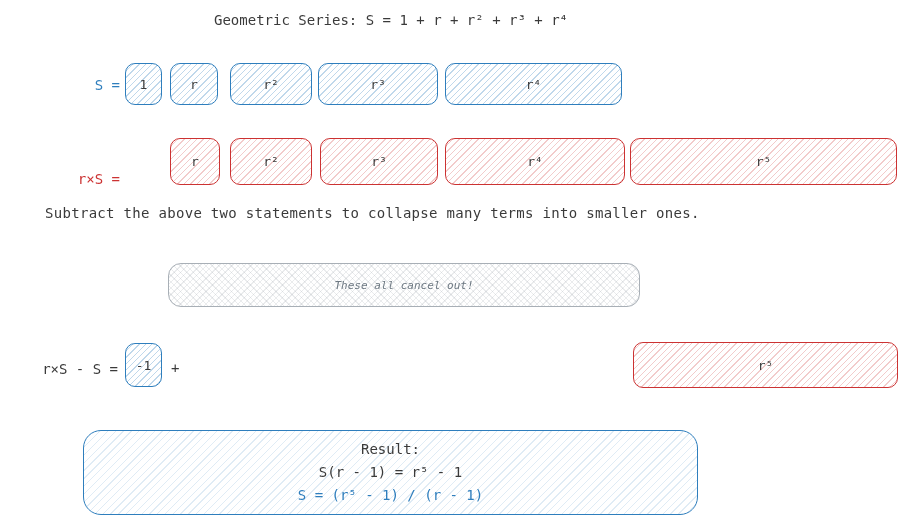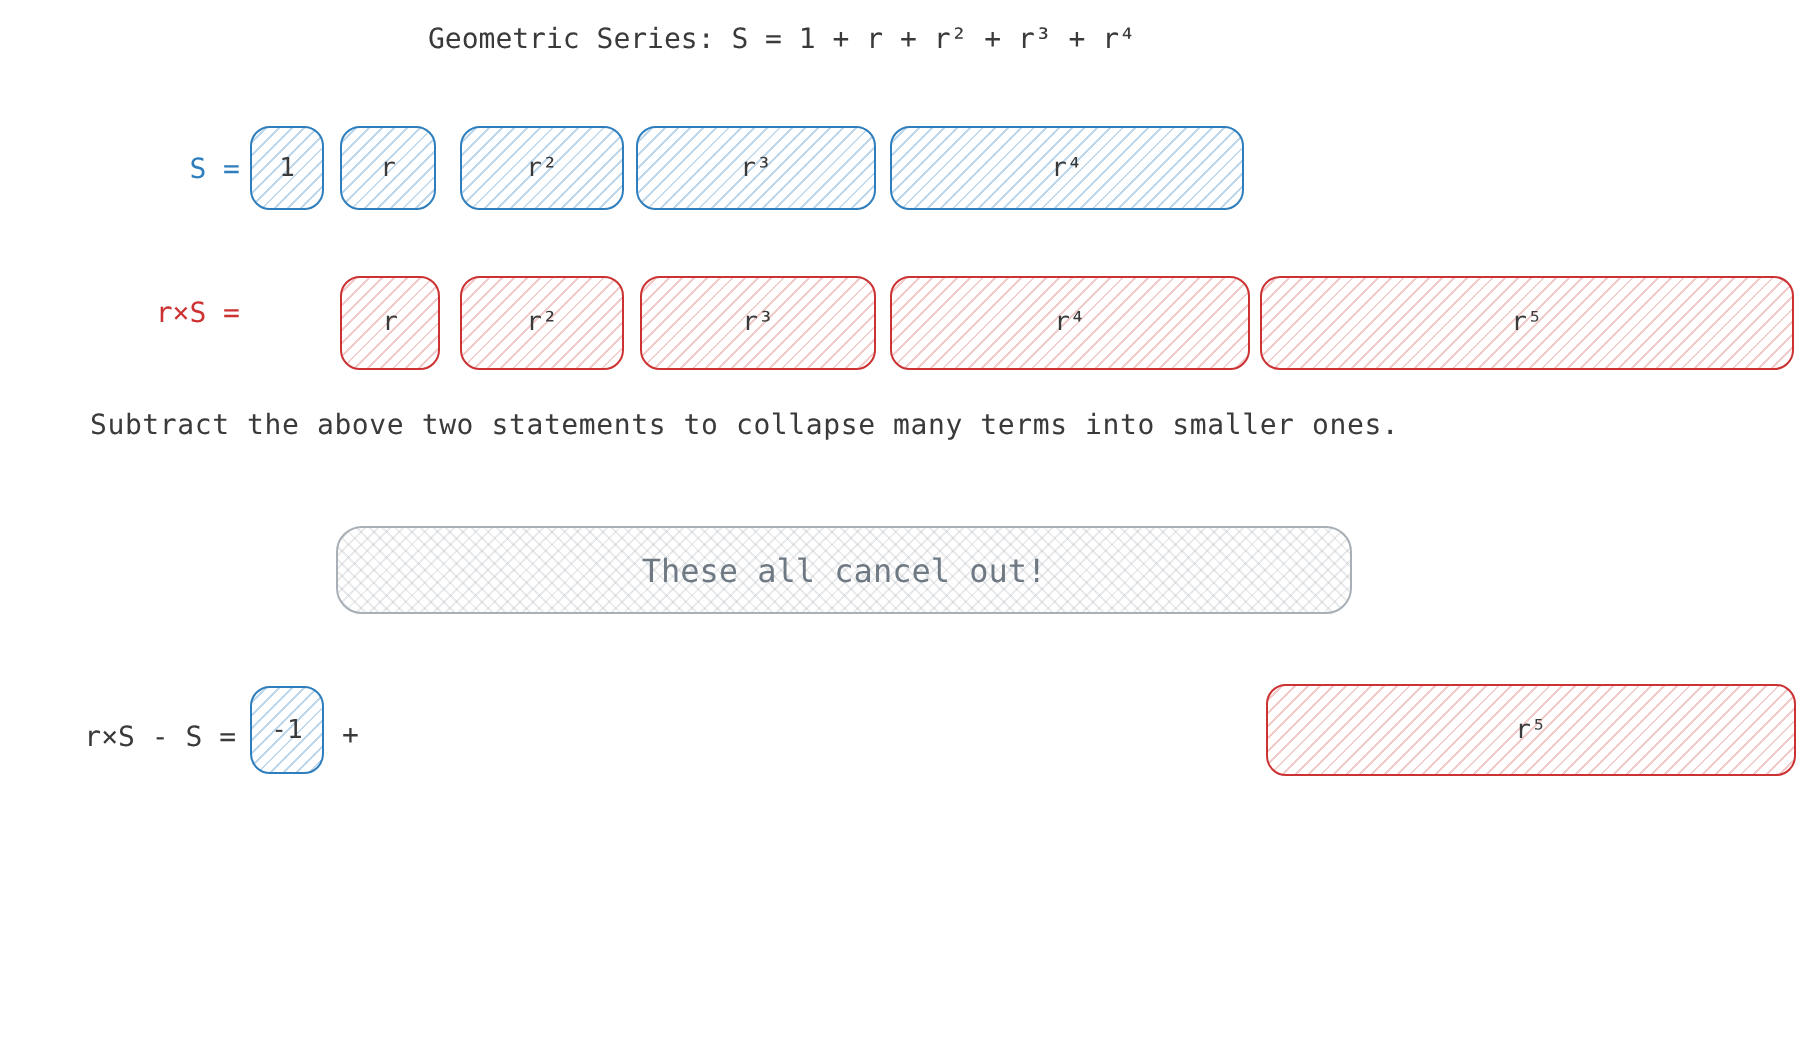--- a/index.html
+++ b/index.html
@@ -68,27 +68,28 @@
   .r5-box{left:633px;top:342px;width:265px;height:46px;}
   .plus-sign{
     position:absolute;left:171px;top:360px;
     font-size:14px;color:var(--ink);
   }
   .subtract-note{
     position:absolute;left:45px;top:205px;
     font-size:14px;letter-spacing:0.3px;color:var(--ink);white-space:nowrap;
   }
   .cancel-box{
-    position:absolute;left:168px;top:263px;width:508px;height:44px;
+    position:absolute;left:168px;top:263px;width:472px;height:44px;
     border:1.5px solid #a8afb6;border-radius:13px;box-sizing:border-box;
     display:flex;align-items:center;justify-content:center;
-    font-size:16px;color:#6e7983;
+    font-size:11px;color:#6e7983;
     background-image:
       repeating-linear-gradient(45deg, rgba(150,158,166,0.20) 0px, rgba(150,158,166,0.20) 1px, transparent 1px, transparent 4.5px),
       repeating-linear-gradient(135deg, rgba(150,158,166,0.20) 0px, rgba(150,158,166,0.20) 1px, transparent 1px, transparent 4.5px);
+    font-style: italic;
   }
   .result-box{
     position:absolute;left:83px;top:430px;width:615px;height:85px;
     border:1.8px solid var(--blue);border-radius:18px;box-sizing:border-box;
     display:flex;flex-direction:column;align-items:center;justify-content:center;
     font-size:14px;line-height:23px;color:var(--ink);
     background-image:repeating-linear-gradient(135deg,
       rgba(46,126,189,0.15) 0px, rgba(46,126,189,0.15) 1px,
       transparent 1px, transparent 5.5px);
   }
@@ -101,30 +102,35 @@
 
   <div class="title">Geometric Series: S = 1 + r + r² + r³ + r⁴</div>
 
   <div class="row-label blue" style="top:77px; right:789px;">S =</div>
   <div class="box blue rowS bs0">1</div>
   <div class="box blue rowS bs1">r</div>
   <div class="box blue rowS bs2">r²</div>
   <div class="box blue rowS bs3">r³</div>
   <div class="box blue rowS bs4">r⁴</div>
 
-  <div class="row-label red" style="top:149px; right:789px;">r×S =</div>
+  <div class="row-label red" style="top:171px; right:789px;">r×S =</div>
   <div class="box red rowR br0">r</div>
   <div class="box red rowR br1">r²</div>
   <div class="box red rowR br2">r³</div>
   <div class="box red rowR br3">r⁴</div>
   <div class="box red rowR br4">r⁵</div>
 
   <div class="subtract-note">Subtract the above two statements to collapse many terms into smaller ones.</div>
 
   <div class="cancel-box">These all cancel out!</div>
 
   <div class="row-label dark" style="top:361px; right:791px;">r×S - S =</div>
   <div class="box blue neg-box">-1</div>
   <div class="plus-sign">+</div>
   <div class="box red r5-box">r⁵</div>
 
+  <div class="result-box">
+    <div class="result-line1">Result:</div>
+    <div class="result-line2">S(r - 1) = r⁵ - 1</div>
+    <div class="result-line3">S = (r⁵ - 1) / (r - 1)</div>
+  </div>
 
 </div>
 
 </body></html>

